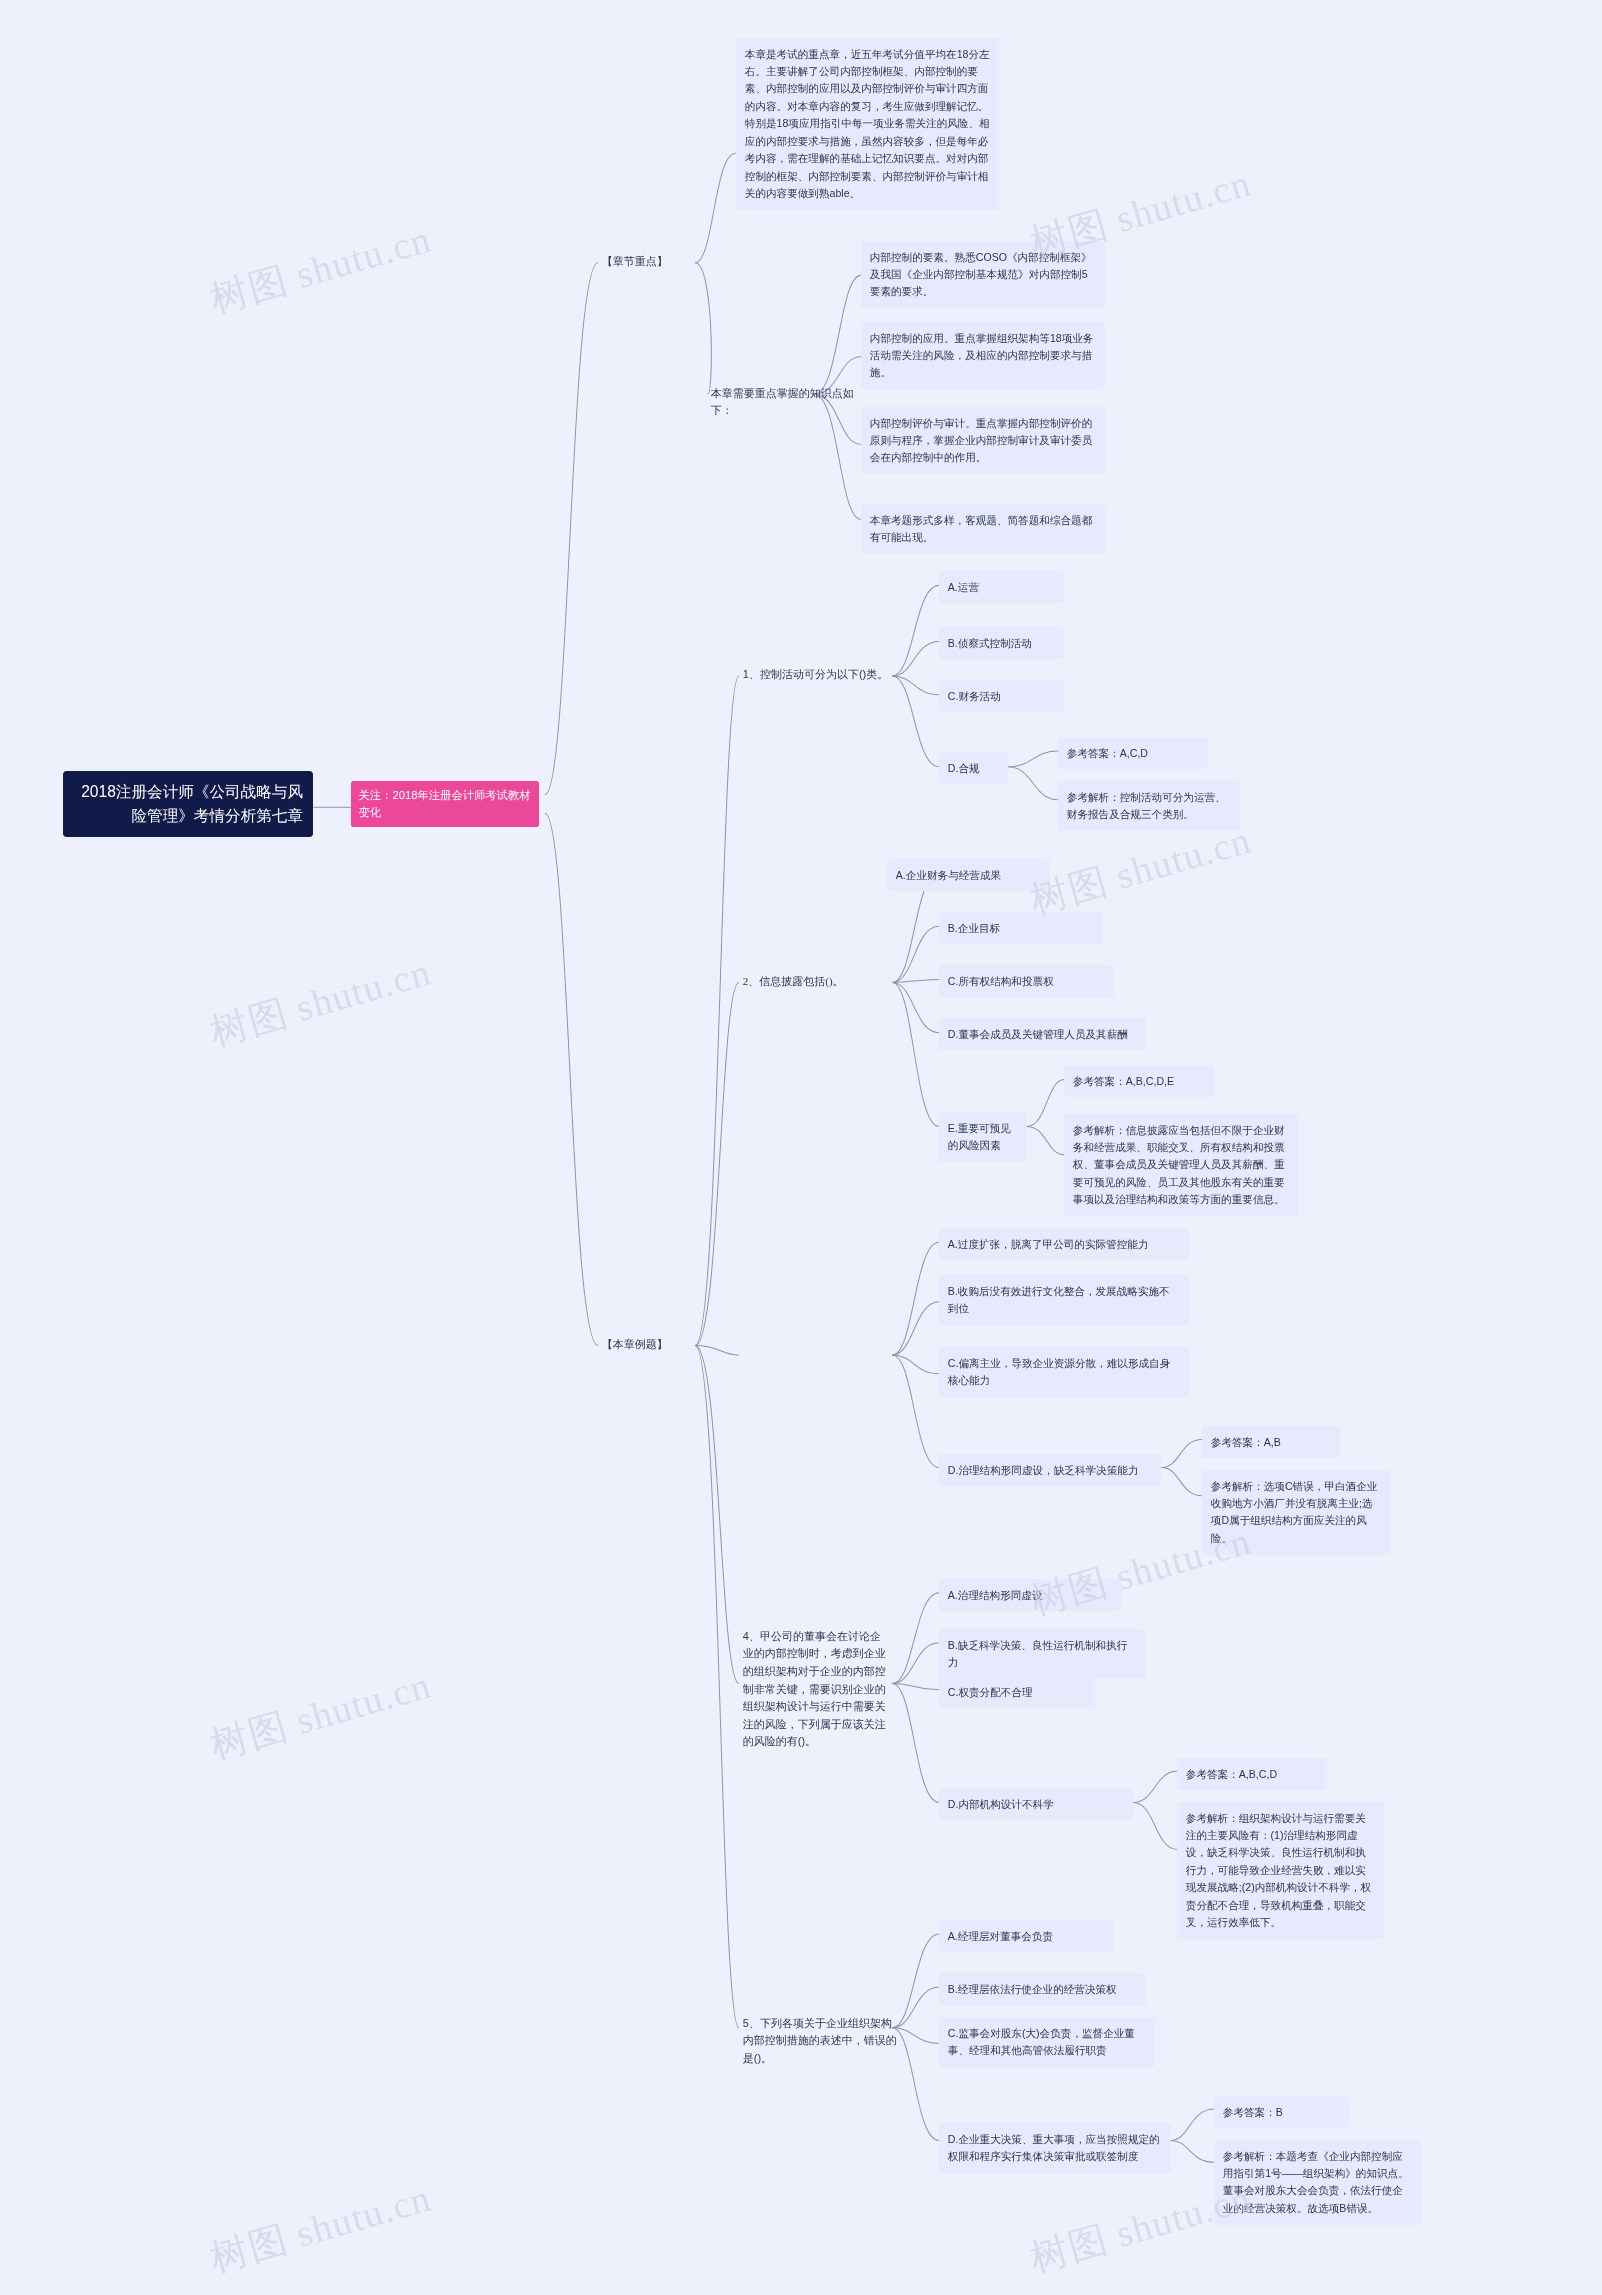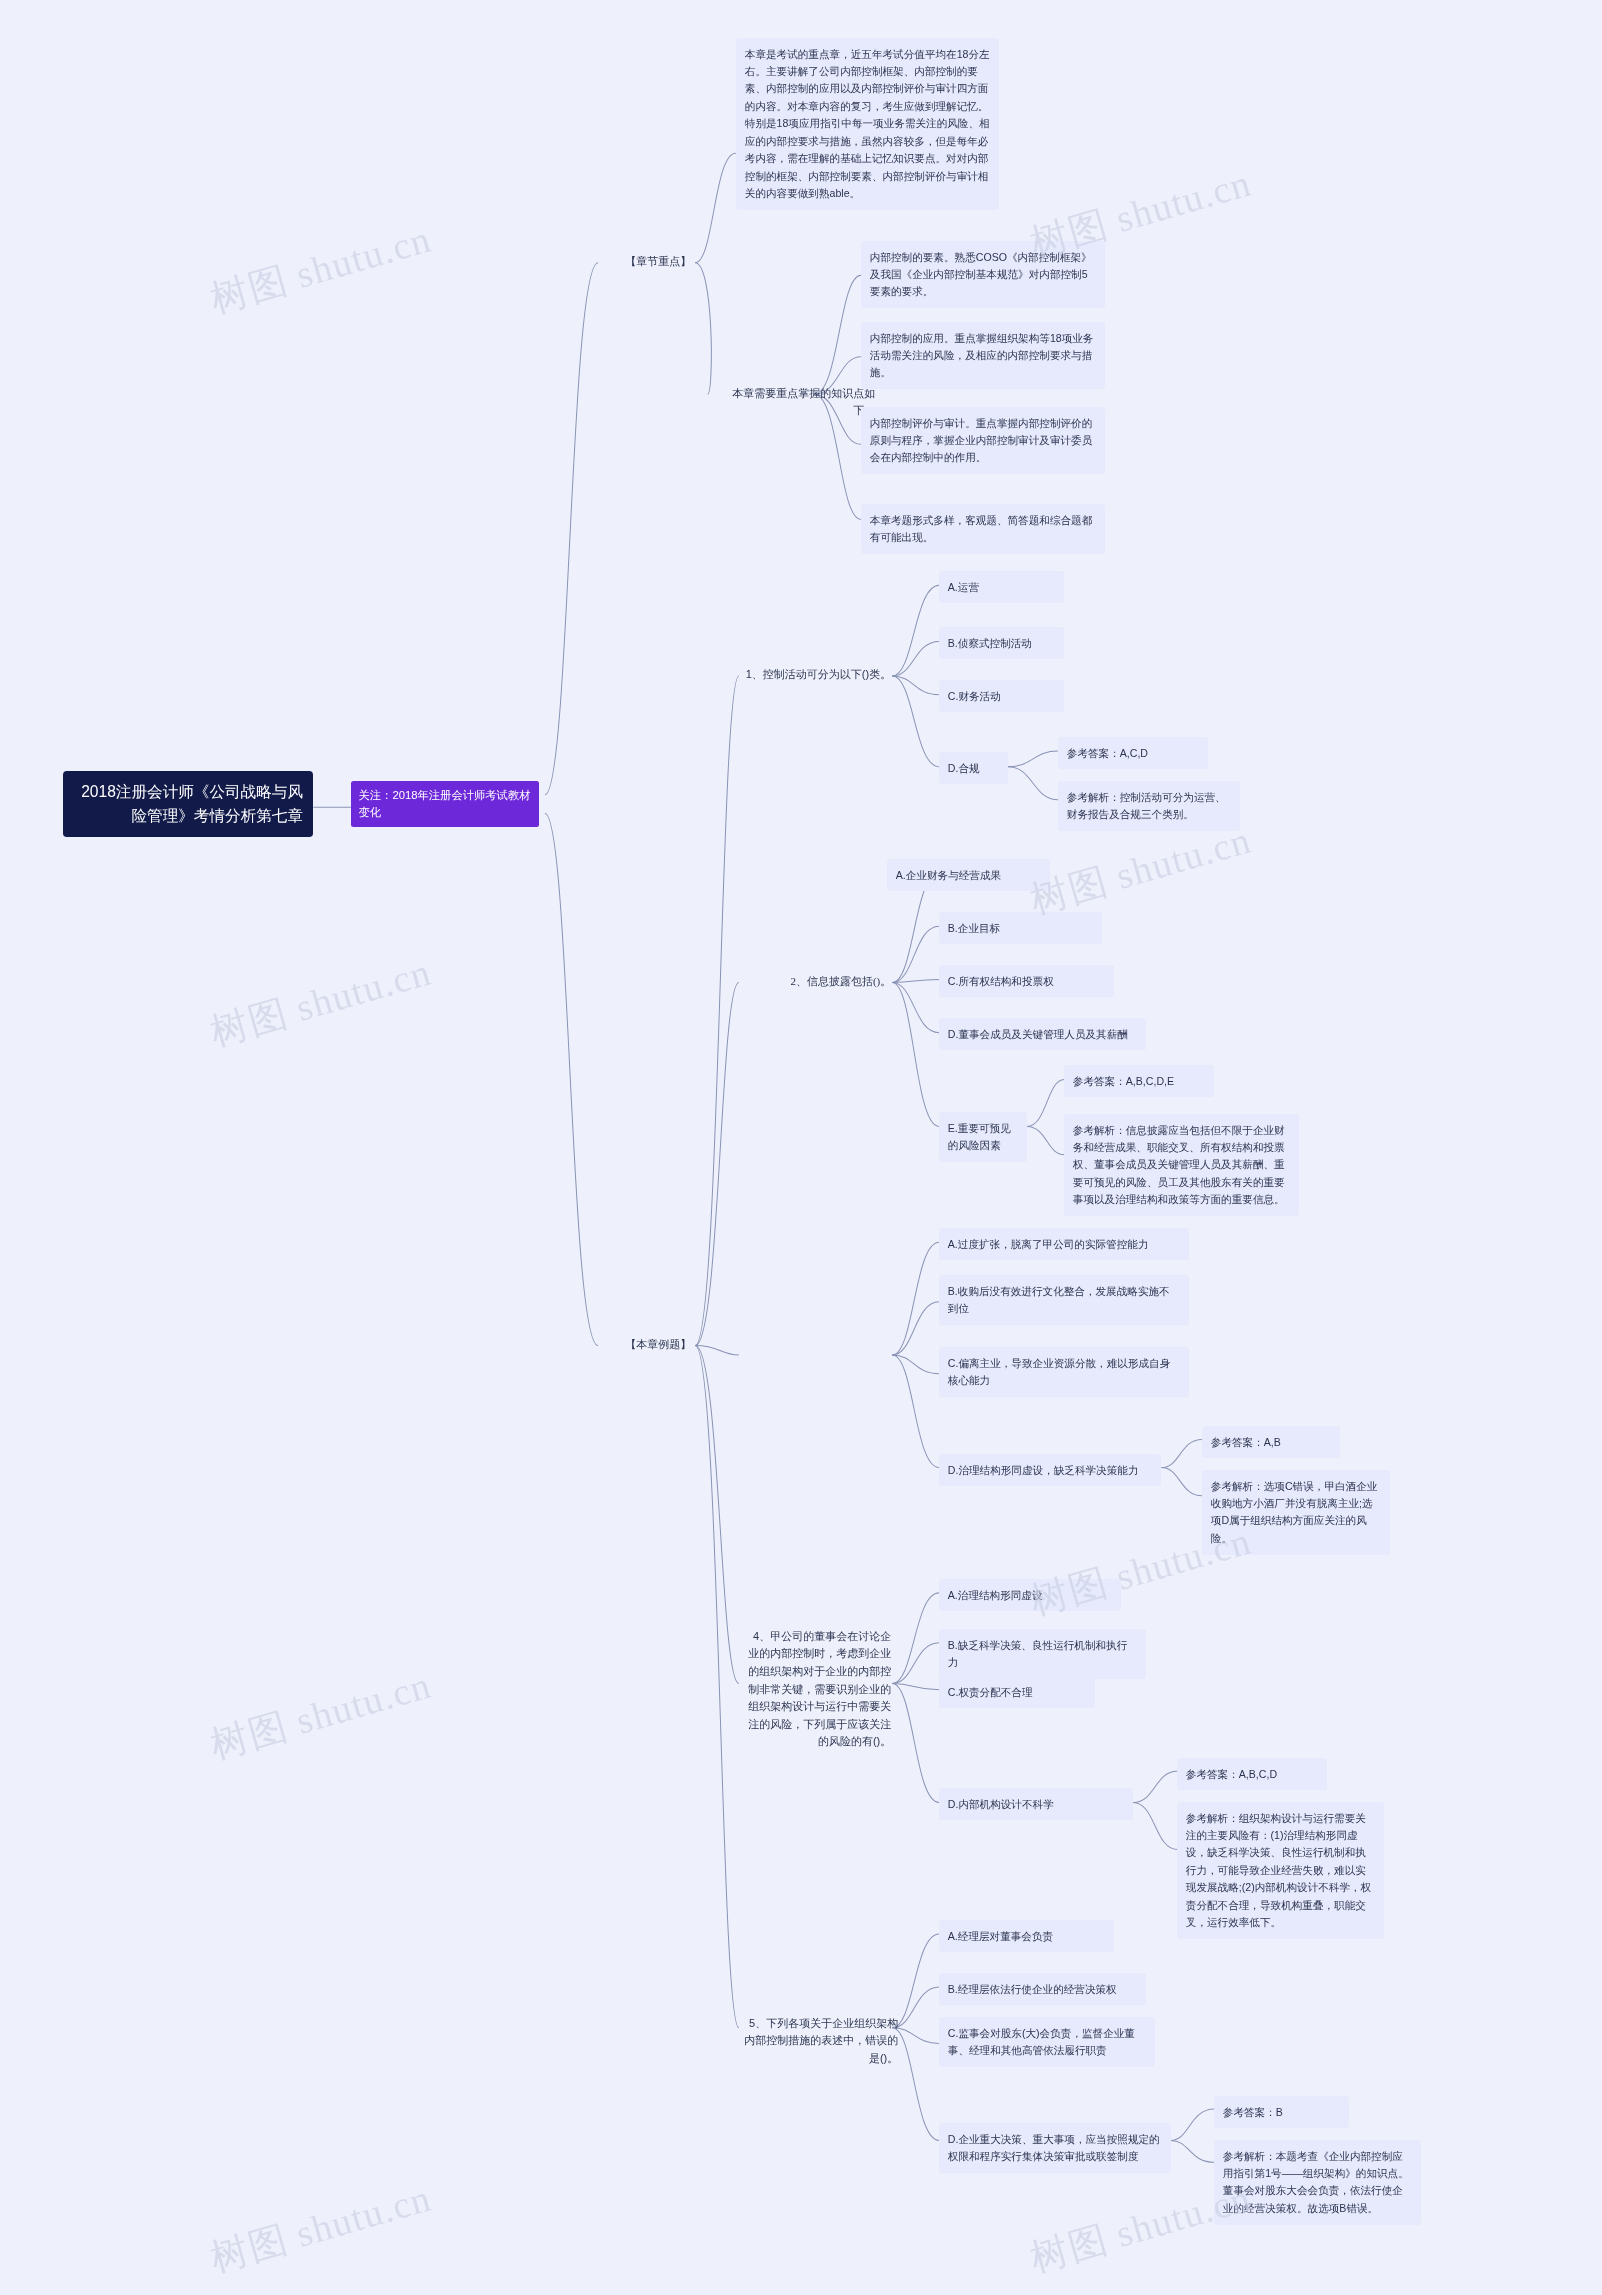--- a/index.html
+++ b/index.html
@@ -56,21 +56,21 @@
     color: #ffffff;
     border-radius: 3.8px;
     font-size: 15.6px;
     text-align: center;
     padding: 8.8px 10px;
     width: 250px;
     line-height: 1.55;
   }
   
   .linknode {
-    background: #6d28d9;
+    background: #ec4899;
     color: #ffffff;
     border-radius: 2.5px;
     font-size: 11.3px;
     padding: 6.3px 7.5px;
     width: 188px;
     line-height: 1.5;
   }
   
   .box {
     background: #e7eafc;
@@ -79,21 +79,20 @@
     font-size: 10.6px;
     padding: 7.5px 8.8px;
     line-height: 1.65;
   }
   .leaf {
     color: #2b3350;
     font-size: 11px;
     padding: 3.8px 3.8px 5px 3.8px;
     background: transparent;
     line-height: 1.6;
-    text-align: right;
   }
 </style>
 </head>
 <body>
 
 <div class="canvas">
 
   <svg class="links" xmlns="http://www.w3.org/2000/svg" viewBox="0 0 2560 3667" width="1603" height="2295">
     <g fill="none" stroke="#8a93b5" stroke-width="1.6">
 

